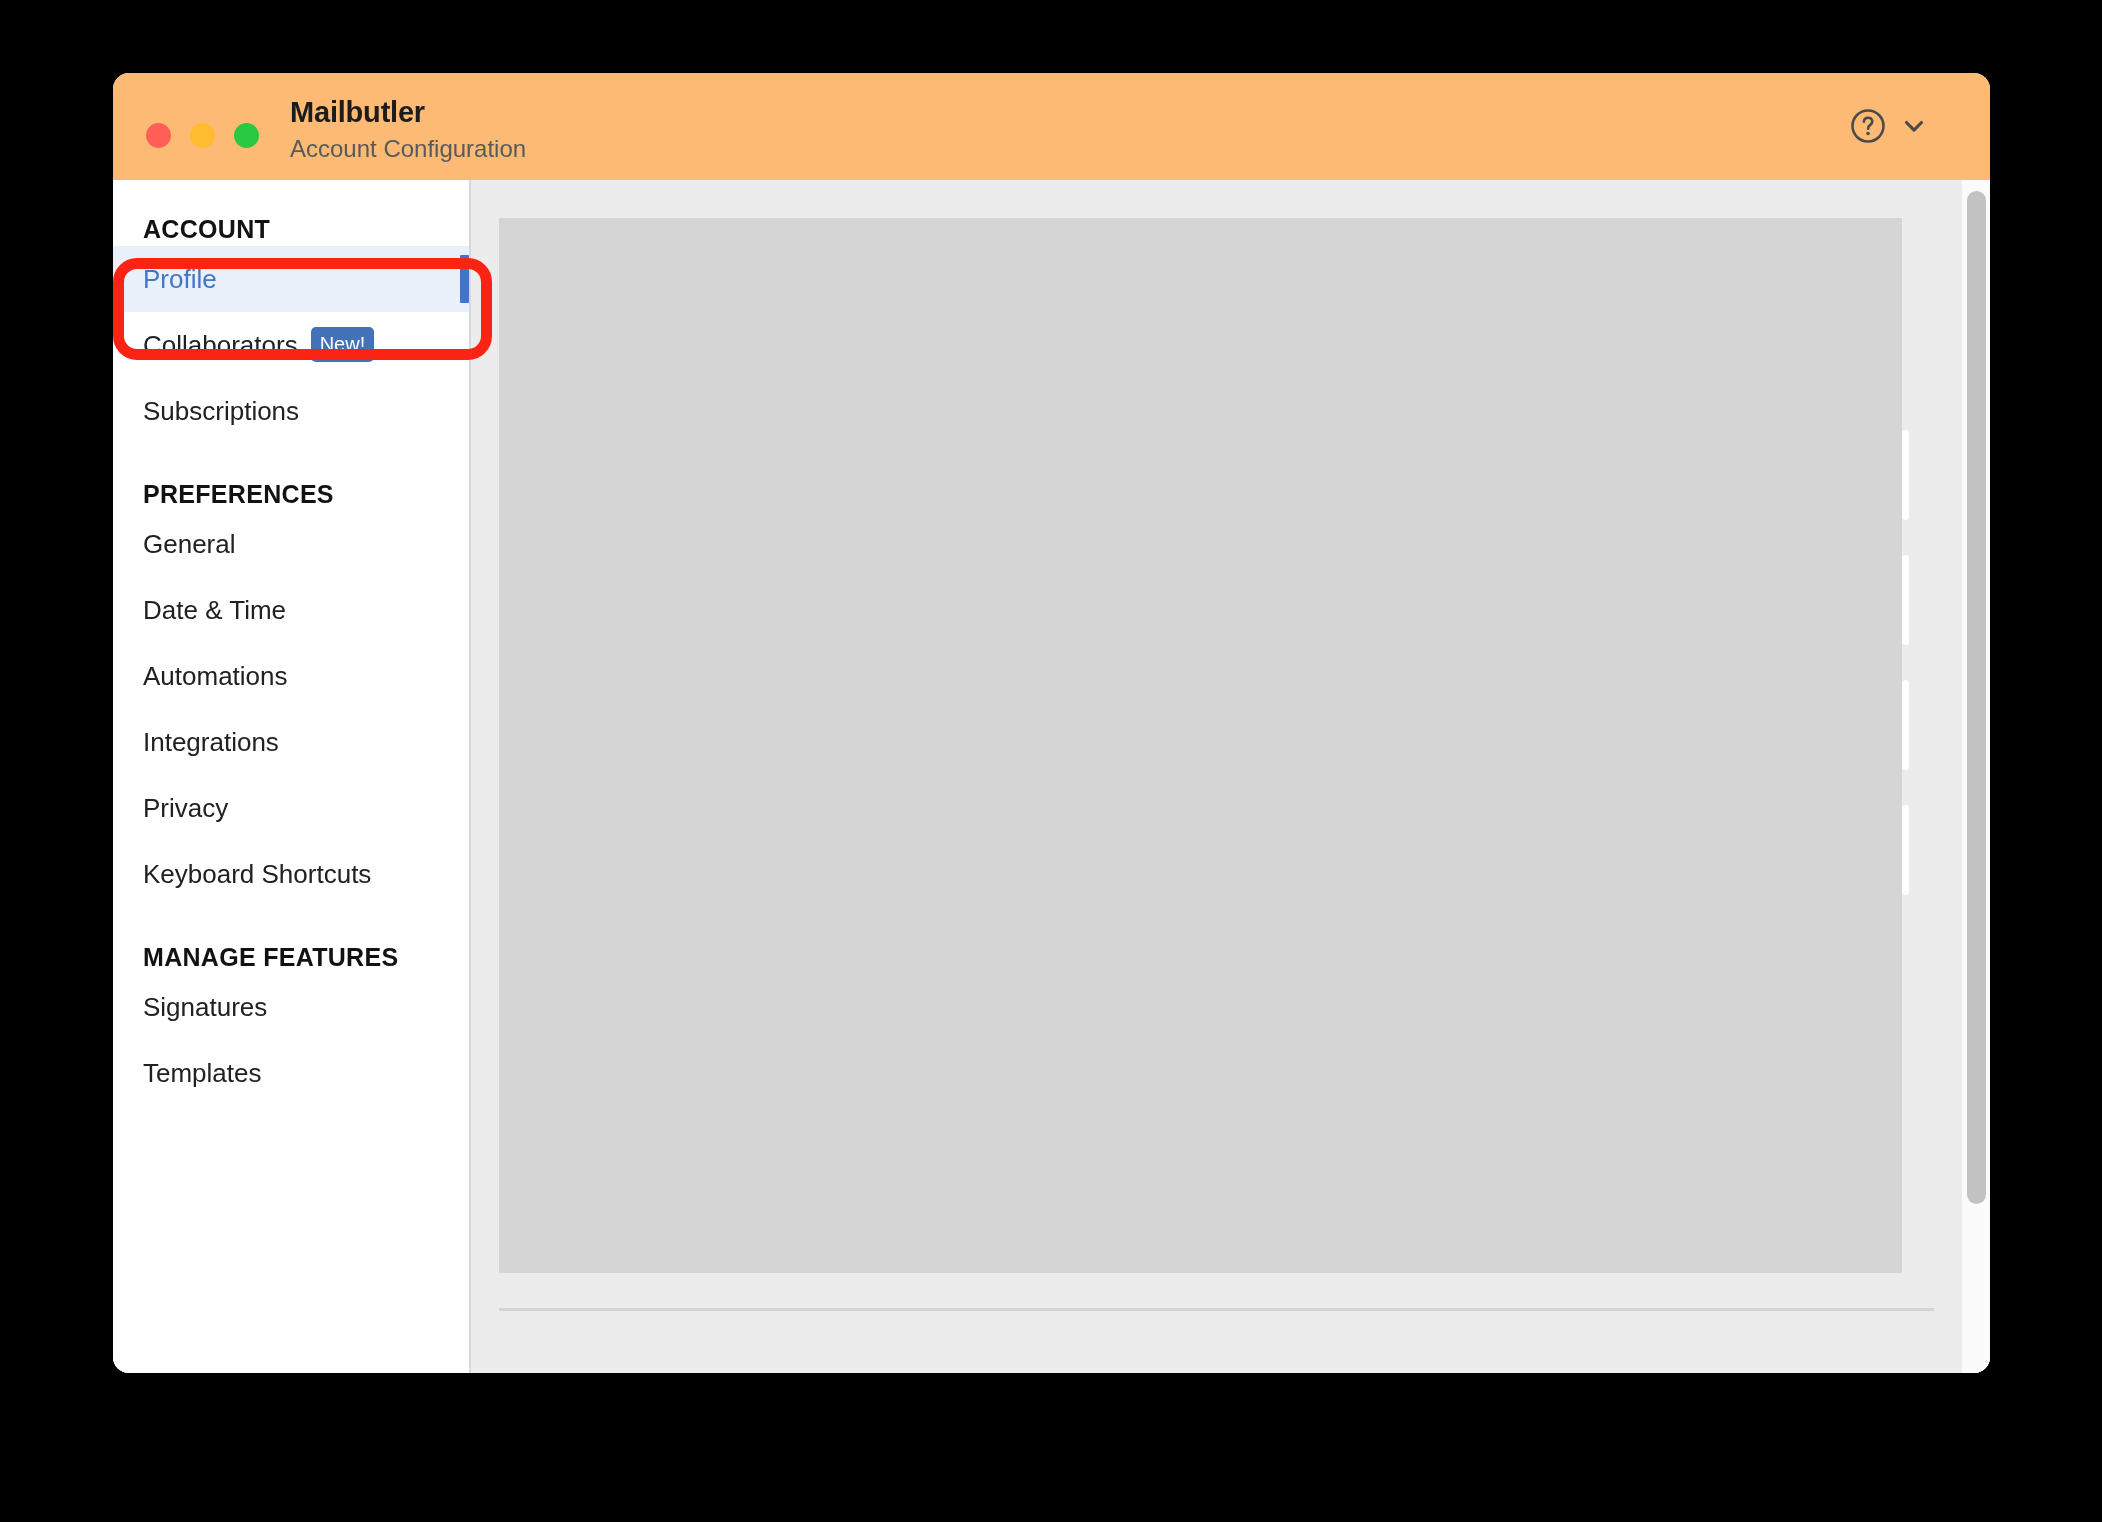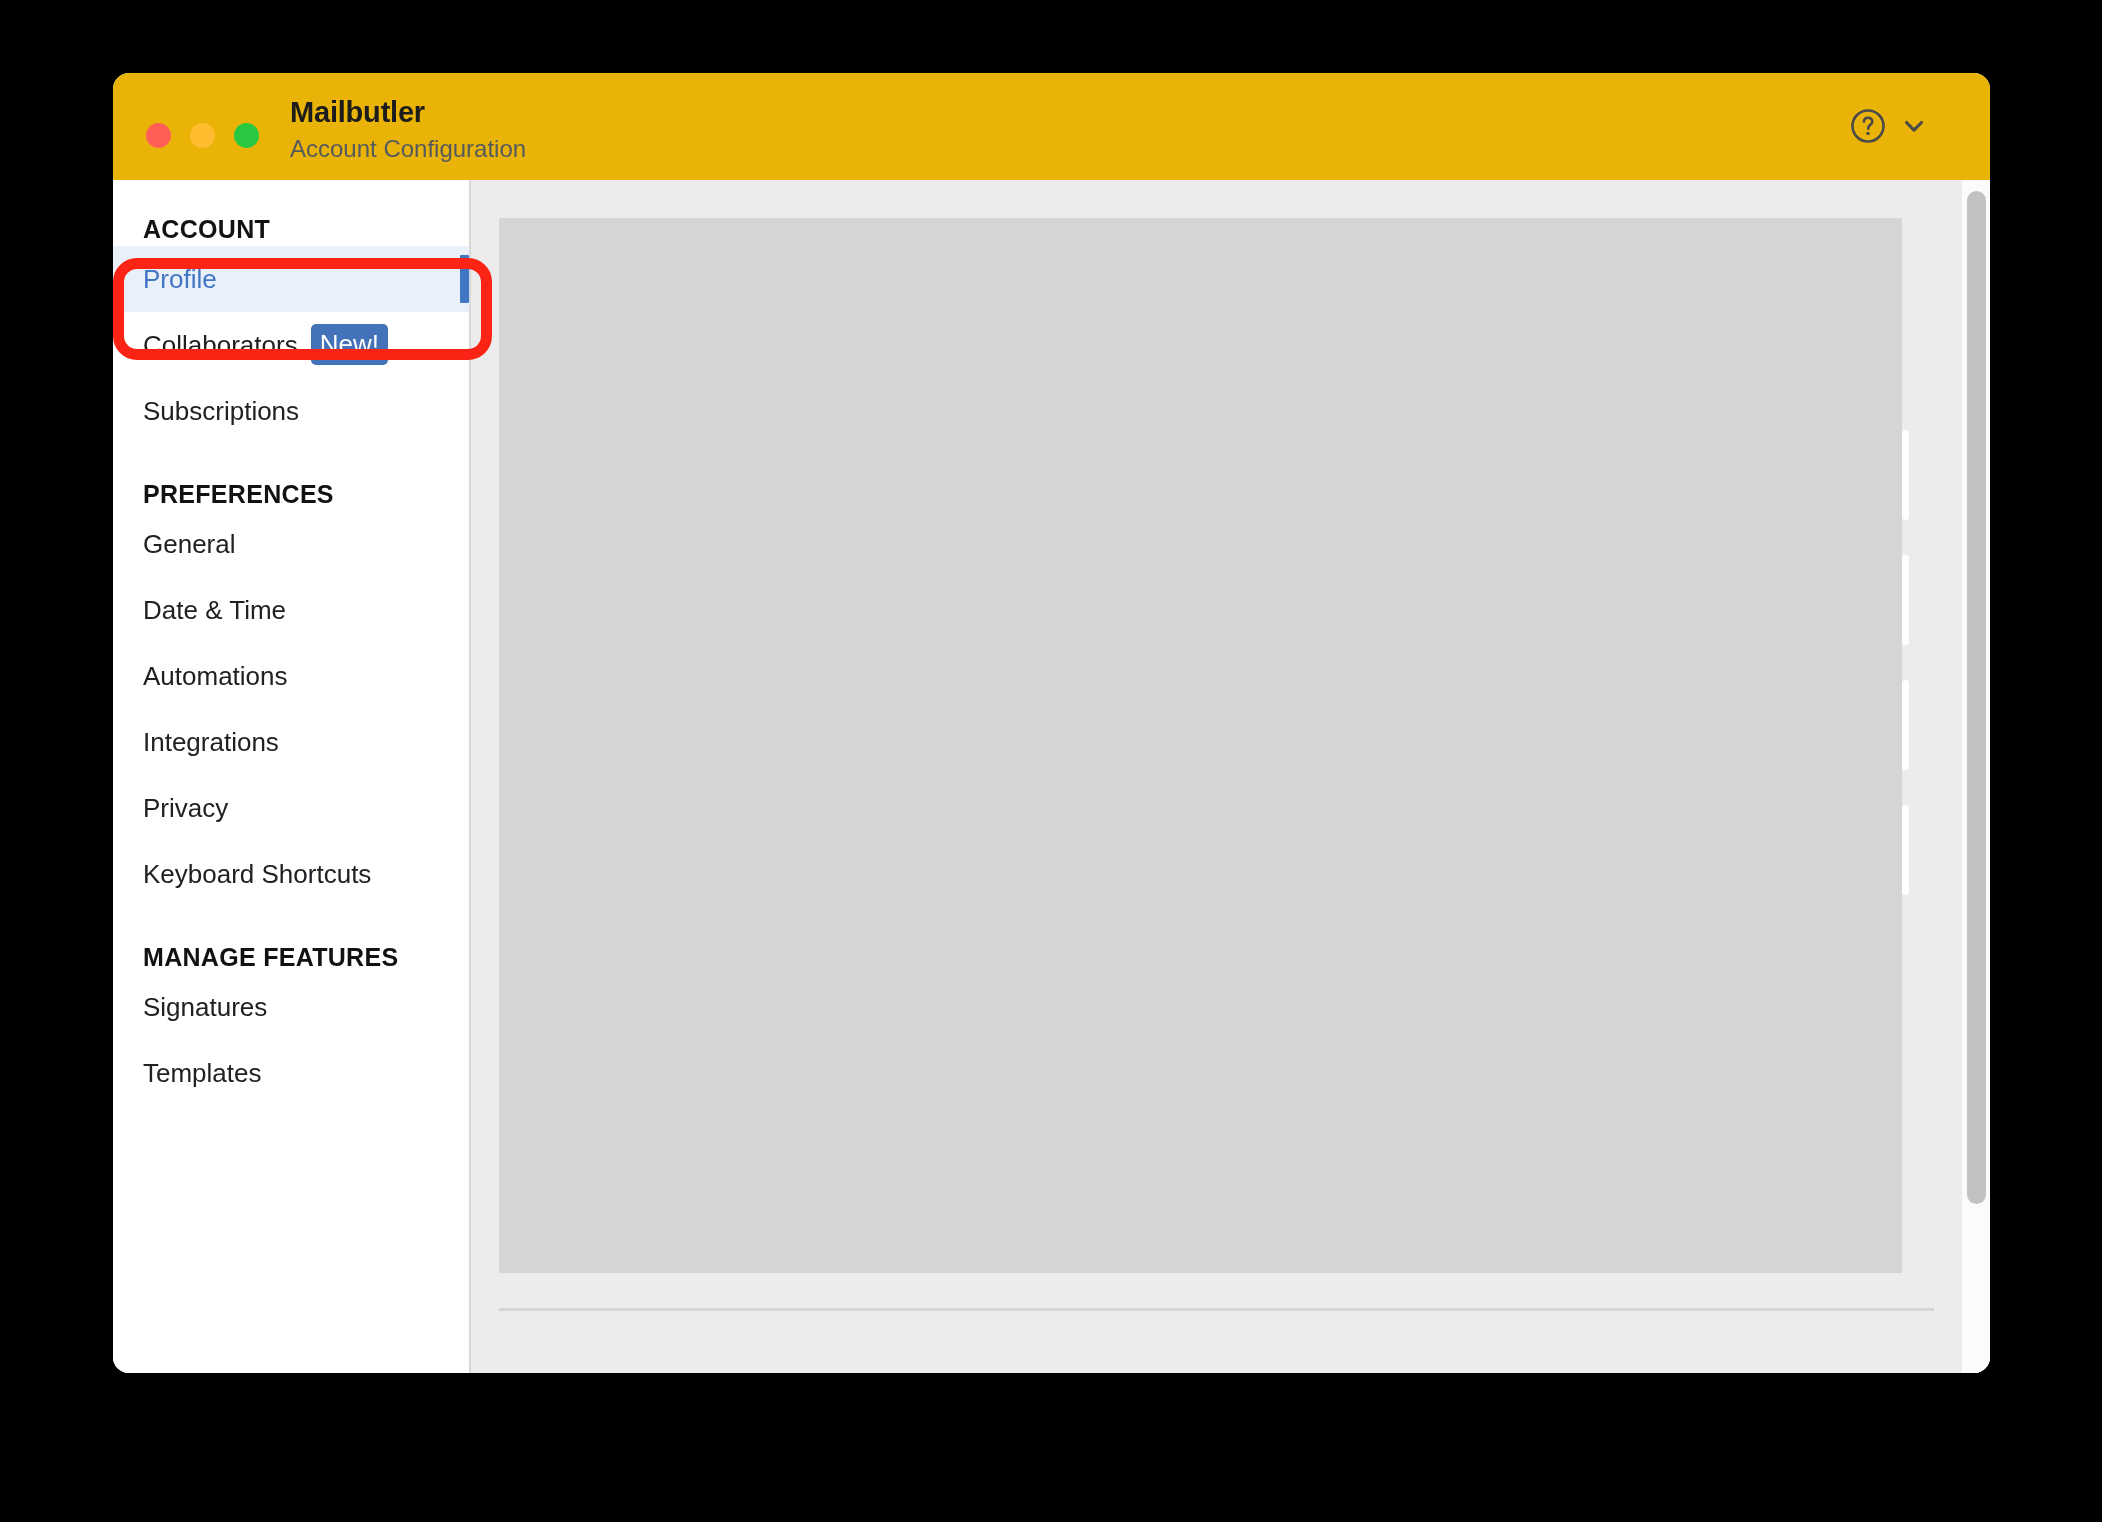--- a/index.html
+++ b/index.html
@@ -26,21 +26,21 @@
     border-radius: 16px;
     background: #ffffff;
     overflow: hidden;
     display: flex;
     flex-direction: column;
   }
 
   
   #title-bar {
     height: 107px;
-    background: #eab308;
+    background: #fdba74;
     flex: 0 0 auto;
     position: relative;
     display: flex;
     align-items: center;
   }
   #traffic-lights {
     position: absolute;
     left: 33px;
     top: 50px;
     display: flex;
@@ -153,21 +153,21 @@
     bottom: 9px;
     width: 9px;
     background: #4076c4;
     border-radius: 1px;
   }
   .new-badge {
     display: inline-block;
     margin-left: 13px;
     background: #4472b8;
     color: #ffffff;
-    font-size: 26px;
+    font-size: 20px;
     line-height: 1;
     padding: 7px 9px 8px 9px;
     border-radius: 5px;
     position: relative;
     top: -1px;
   }
 
   
   #content-area {
     flex: 1 1 auto;

